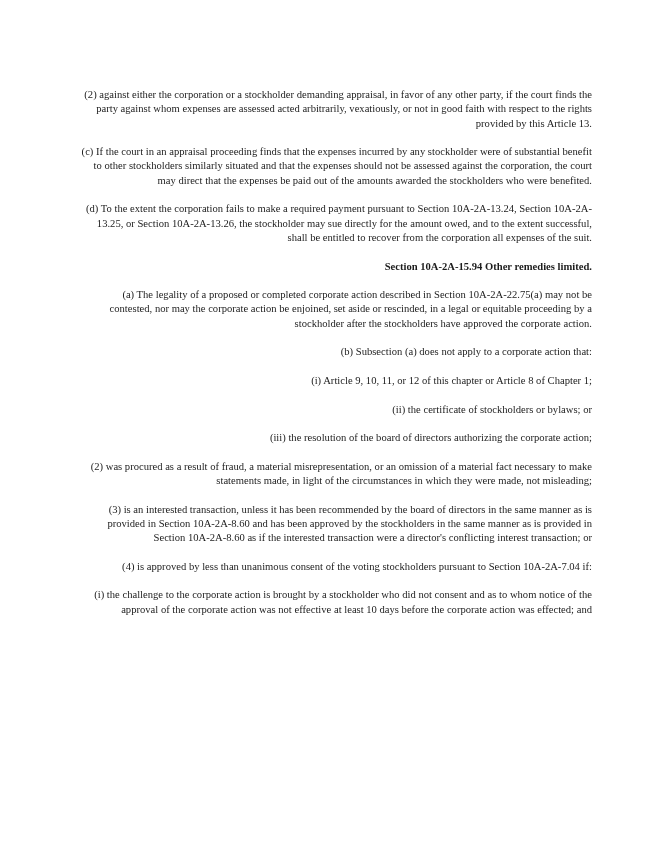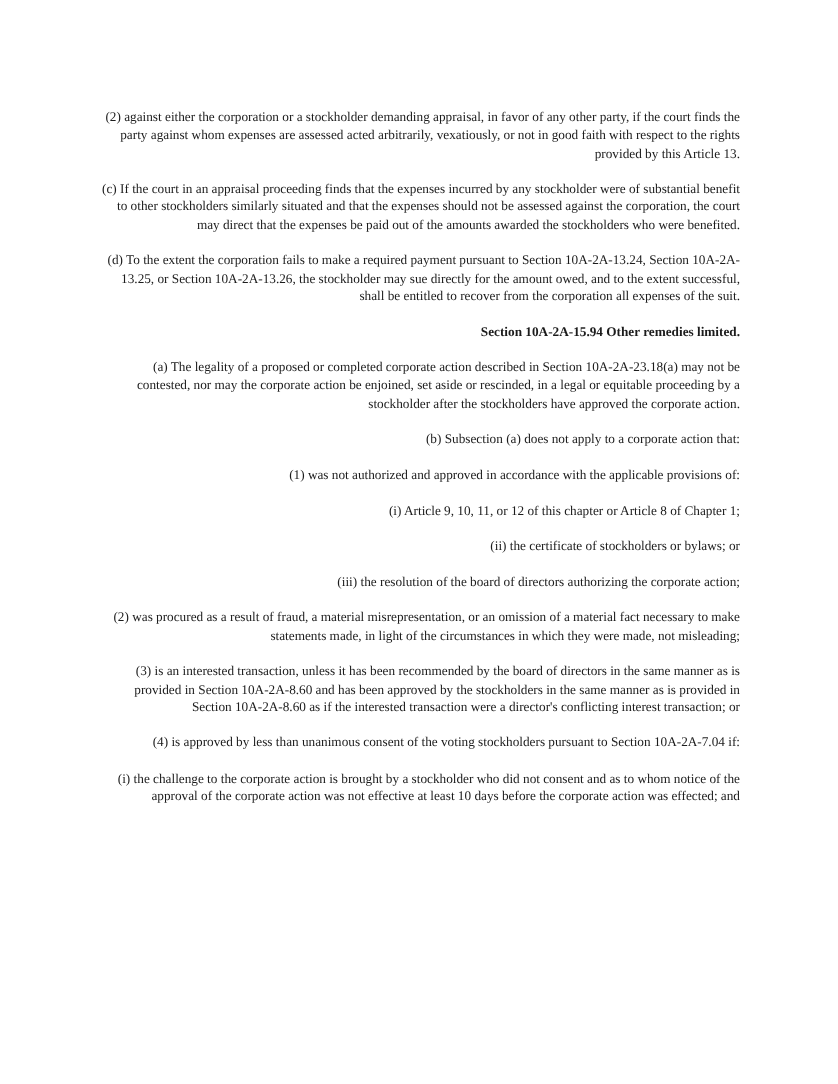--- a/index.html
+++ b/index.html
@@ -39,23 +39,22 @@
 </style>
 </head>
 <body>
 
 <div class="page">
   <div class="content">
     <p class="normal">(2) against either the corporation or a stockholder demanding appraisal, in favor of any other party, if the court finds the party against whom expenses are assessed acted arbitrarily, vexatiously, or not in good faith with respect to the rights provided by this Article 13.</p>
     <p class="normal">(c) If the court in an appraisal proceeding finds that the expenses incurred by any stockholder were of substantial benefit to other stockholders similarly situated and that the expenses should not be assessed against the corporation, the court may direct that the expenses be paid out of the amounts awarded the stockholders who were benefited.</p>
     <p class="normal">(d) To the extent the corporation fails to make a required payment pursuant to Section 10A-2A-13.24, Section 10A-2A-13.25, or Section 10A-2A-13.26, the stockholder may sue directly for the amount owed, and to the extent successful, shall be entitled to recover from the corporation all expenses of the suit.</p>
     <p class="heading-bold">Section 10A-2A-15.94 Other remedies limited.</p>
-    <p class="normal">(a) The legality of a proposed or completed corporate action described in Section 10A-2A-23.18(a) may not be contested, nor may the corporate action be enjoined, set aside or rescinded, in a legal or equitable proceeding by a stockholder after the stockholders have approved the corporate action.</p>
+    <p class="normal">(a) The legality of a proposed or completed corporate action described in Section 10A-2A-22.75(a) may not be contested, nor may the corporate action be enjoined, set aside or rescinded, in a legal or equitable proceeding by a stockholder after the stockholders have approved the corporate action.</p>
     <p class="normal">(b) Subsection (a) does not apply to a corporate action that:</p>
-    <p class="normal">(1) was not authorized and approved in accordance with the applicable provisions of:</p>
     <p class="normal">(i) Article 9, 10, 11, or 12 of this chapter or Article 8 of Chapter 1;</p>
     <p class="normal">(ii) the certificate of stockholders or bylaws; or</p>
     <p class="normal">(iii) the resolution of the board of directors authorizing the corporate action;</p>
     <p class="normal">(2) was procured as a result of fraud, a material misrepresentation, or an omission of a material fact necessary to make statements made, in light of the circumstances in which they were made, not misleading;</p>
     <p class="normal">(3) is an interested transaction, unless it has been recommended by the board of directors in the same manner as is provided in Section 10A-2A-8.60 and has been approved by the stockholders in the same manner as is provided in Section 10A-2A-8.60 as if the interested transaction were a director's conflicting interest transaction; or</p>
     <p class="normal">(4) is approved by less than unanimous consent of the voting stockholders pursuant to Section 10A-2A-7.04 if:</p>
     <p class="normal">(i) the challenge to the corporate action is brought by a stockholder who did not consent and as to whom notice of the approval of the corporate action was not effective at least 10 days before the corporate action was effected; and</p>
   </div>
 </div>
 

